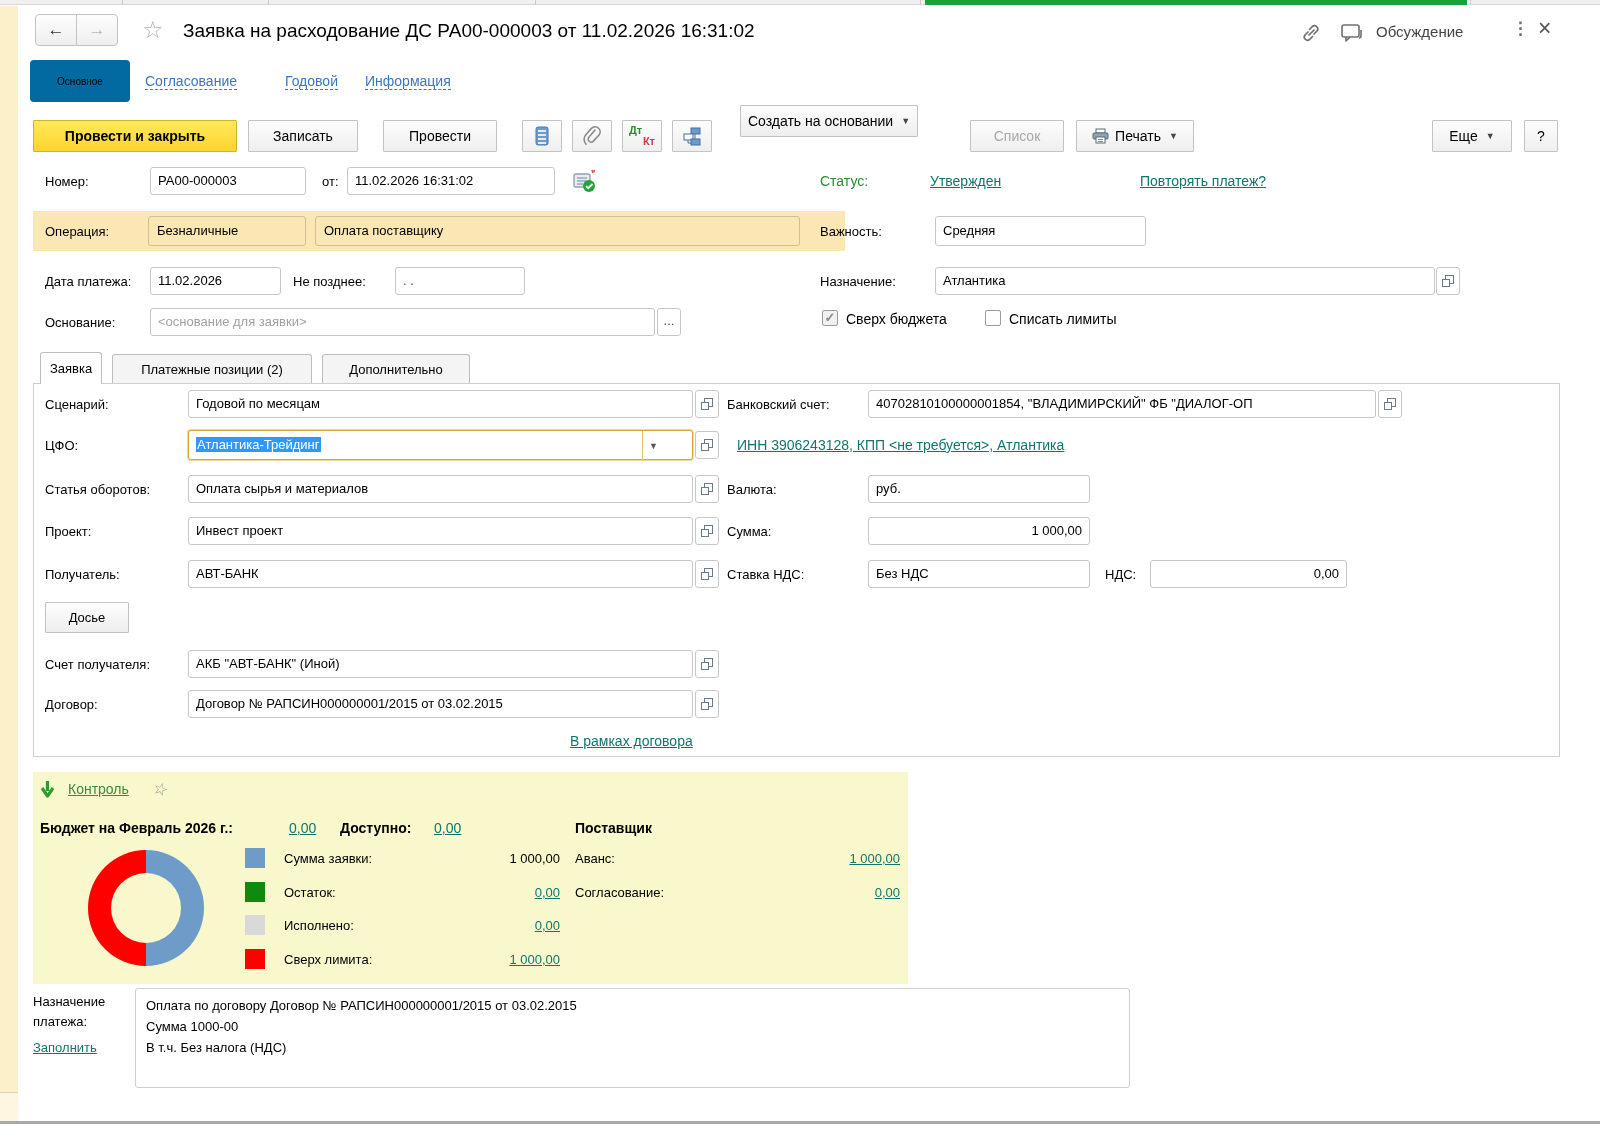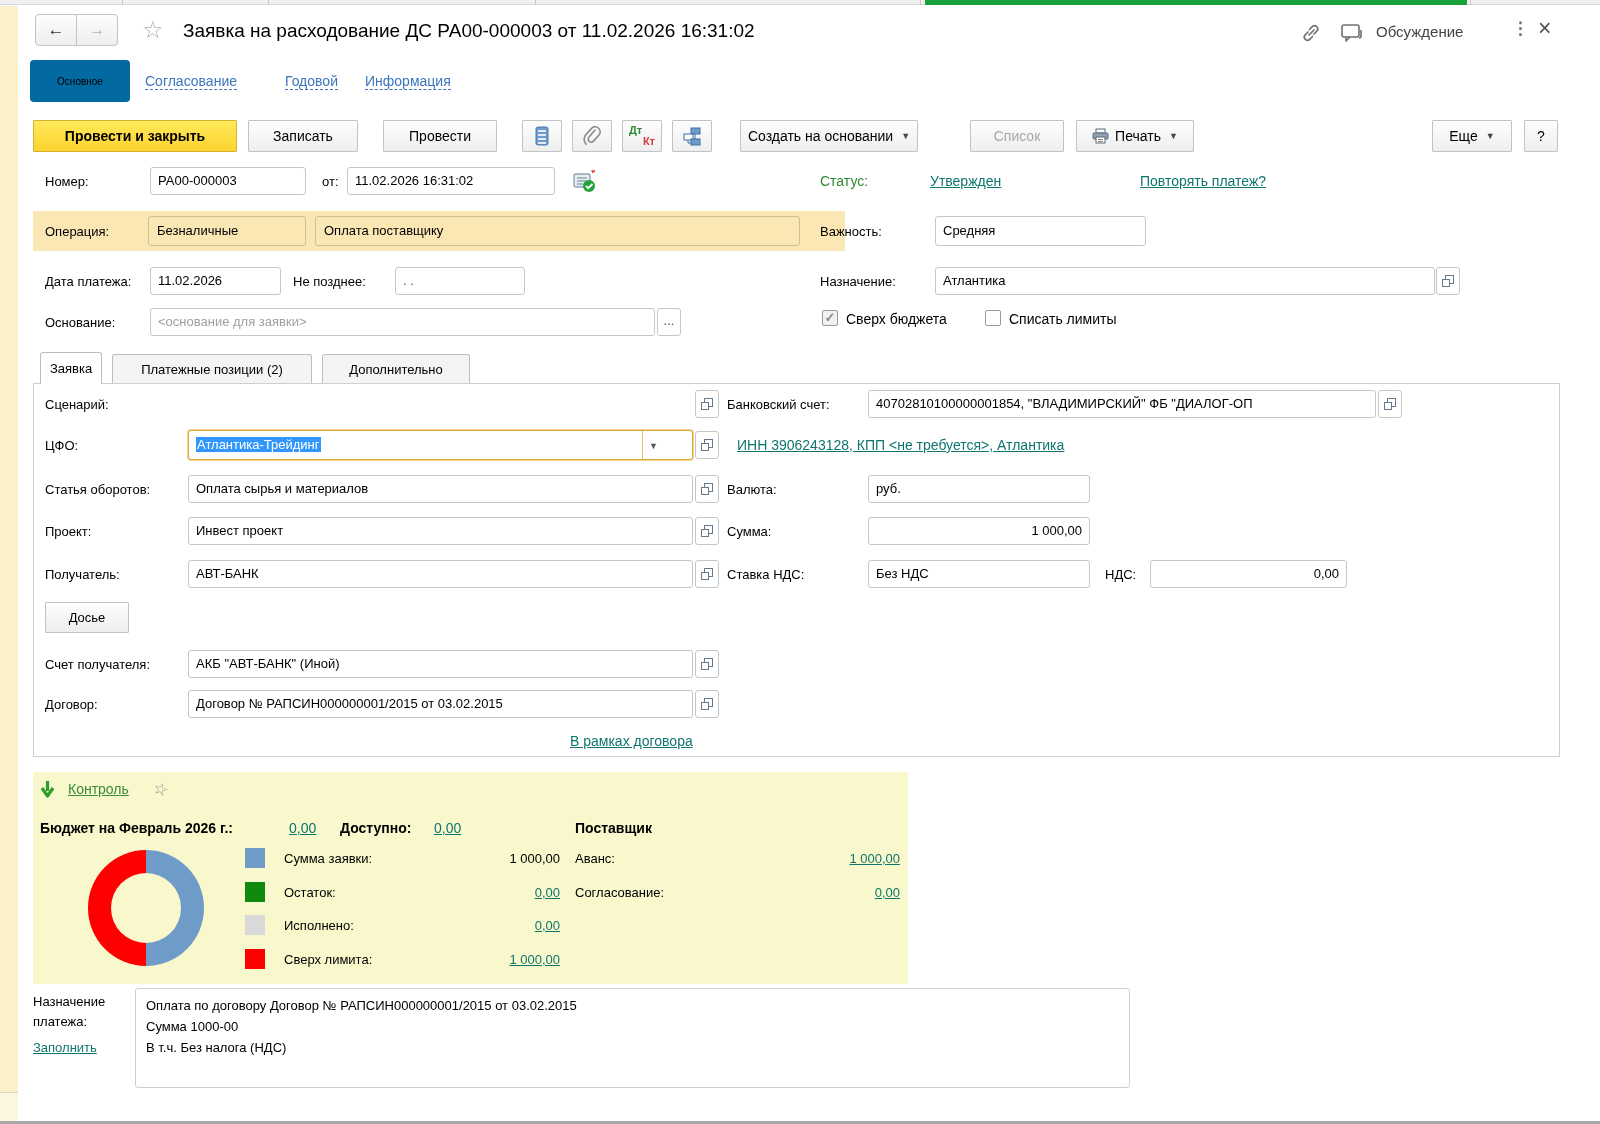--- a/index.html
+++ b/index.html
@@ -146,21 +146,21 @@
   </div>
   <div class="abs btn" style="left:672px; top:120px; width:40px">
     <svg width="20" height="20" viewBox="0 0 20 20">
       <rect x="9" y="2" width="9" height="6" fill="#6f9bc9" stroke="#3f6ea8"></rect>
       <rect x="2" y="8" width="9" height="6" fill="#fff" stroke="#3f6ea8"></rect>
       <rect x="9" y="13" width="9" height="6" fill="#6f9bc9" stroke="#3f6ea8"></rect>
       <path d="M13 8 v5 M6 14 v3 h3" fill="none" stroke="#3f6ea8"></path>
     </svg>
   </div>
 
-  <div class="abs btn" style="left:740px; top:120px; width:178px">
+  <div class="abs btn" style="left:740px; top:105px; width:178px">
     <span>Создать на основании</span>
     <span class="caret">▼</span>
   </div>
   <div class="abs btn disabled" style="left:970px; top:120px; width:94px">Список</div>
   <div class="abs btn" style="left:1076px; top:120px; width:118px">
     <svg width="17" height="16" viewBox="0 0 17 16">
       <rect x="4" y="1" width="9" height="4" fill="#fff" stroke="#5a6b7a"></rect>
       <rect x="1" y="5" width="15" height="6" rx="1" fill="#8fa3b5" stroke="#5a6b7a"></rect>
       <rect x="4" y="9" width="9" height="6" fill="#fff" stroke="#5a6b7a"></rect>
       <line x1="6" y1="11.5" x2="11" y2="11.5" stroke="#888"></line>
@@ -227,20 +227,21 @@
   <div class="abs lbl" style="left:1009px; top:311px; font-size:14px">Списать лимиты</div>
 
   <div class="abs tab active" style="left:40px; top:352px; width:62px">Заявка</div>
   <div class="abs tab inactive" style="left:112px; top:354px; width:200px">Платежные позиции (2)</div>
   <div class="abs tab inactive" style="left:322px; top:354px; width:148px">Дополнительно</div>
 
   <div class="abs groupbox" style="left:33px; top:383px; width:1527px; height:374px"></div>
   <div class="abs" style="left:41px; top:383px; width:60px; height:2px; background:#fff"></div>
 
   <div class="abs lbl" style="left:45px; top:397px">Сценарий:</div>
+  <div class="abs field" style="left:188px; top:390px; width:505px">Годовой по месяцам</div>
   <div class="abs choose" style="left:695px; top:390px">
     <svg width="12" height="12" viewBox="0 0 12 12">
       <rect x="3.5" y="0.5" width="8" height="8" fill="#fff" stroke="#667a8c"></rect>
       <rect x="0.5" y="4.5" width="7" height="7" fill="#fff" stroke="#667a8c"></rect>
     </svg>
   </div>
   <div class="abs lbl" style="left:727px; top:397px">Банковский счет:</div>
   <div class="abs field" style="left:868px; top:390px; width:508px">40702810100000001854, "ВЛАДИМИРСКИЙ" ФБ "ДИАЛОГ-ОП</div>
   <div class="abs choose" style="left:1378px; top:390px">
     <svg width="12" height="12" viewBox="0 0 12 12">

